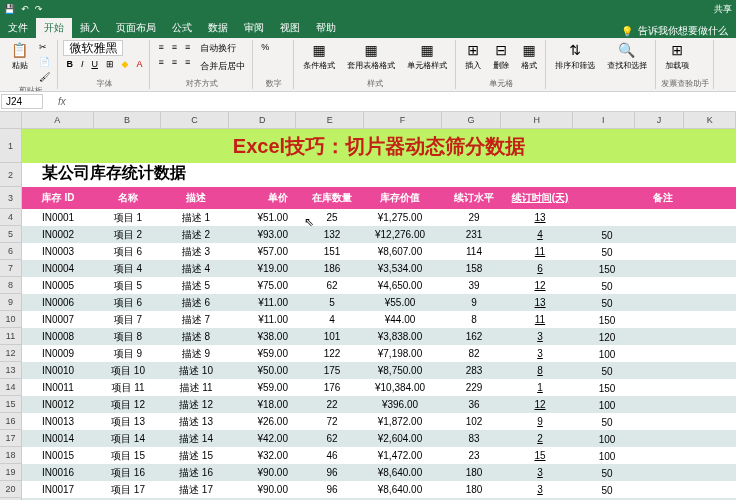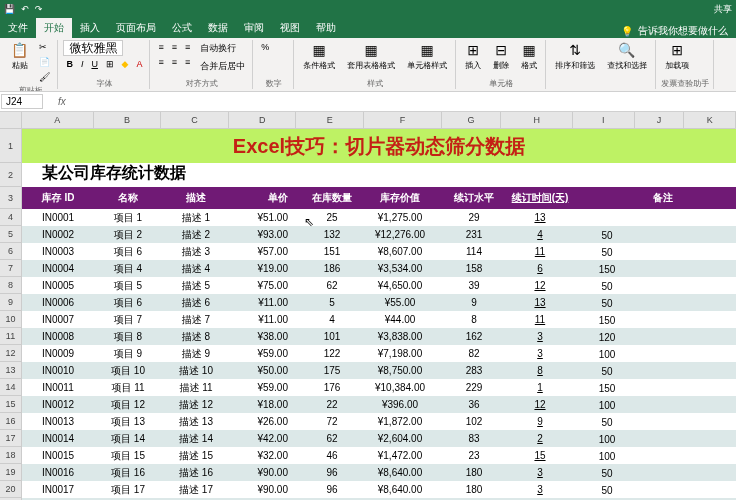--- a/index.html
+++ b/index.html
@@ -38,21 +38,21 @@
 .col-headers { display: flex; height: 17px; background: #e6e6e6; }
 .col-headers .ch { border-right: 1px solid #ccc; border-bottom: 1px solid #ccc; text-align: center; font-size: 9px; line-height: 17px; color: #444; }
 
 .content { position: relative; }
 .banner { height: 34px; background: #bef264; display: flex; align-items: center; justify-content: center; }
 .banner span { color: #c42115; font-size: 20px; font-weight: bold; }
 .subtitle { height: 24px; background: #fff; display: flex; padding-left: 20px; }
 .subtitle span { font-size: 16px; font-weight: bold; }
 
 .data-table { width: 100%; }
-.thead { display: flex; background: #701a75; color: #fff; height: 22px; align-items: center; font-size: 10px; font-weight: bold; }
+.thead { display: flex; background: #ec4899; color: #fff; height: 22px; align-items: center; font-size: 10px; font-weight: bold; }
 .thead div { text-align: center; }
 .tbody .trow { display: flex; height: 17px; align-items: center; font-size: 10px; }
 .tbody .trow:nth-child(even) { background: #dce8e8; }
 .tbody .trow:nth-child(odd) { background: #fff; }
 .tbody .trow div { text-align: center; }
 
 .c1 { width: 72px; }
 .c2 { width: 68px; }
 .c3 { width: 68px; }
 .c4 { width: 68px; text-align: right !important; padding-right: 10px; }

